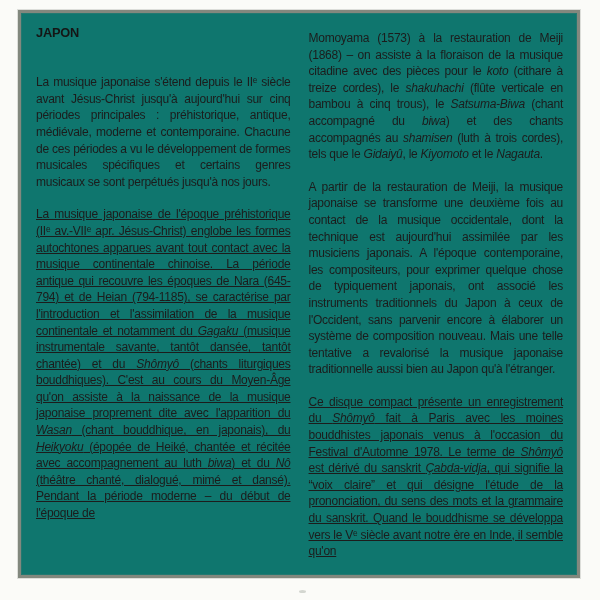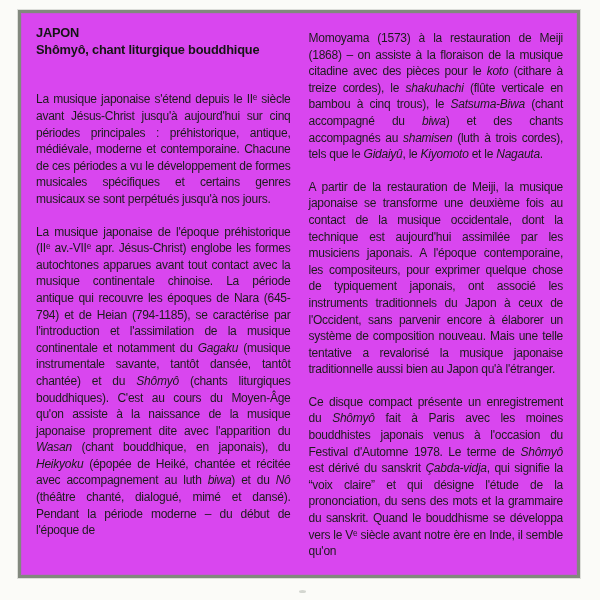--- a/index.html
+++ b/index.html
@@ -19,21 +19,21 @@
   .page-frame {
     position: absolute;
     left: 18px;
     top: 10px;
     width: 562px;
     height: 568px;
     box-sizing: border-box;
     border: 3px solid #82887e;
     
     box-shadow: 0 0 0 1px rgba(130,136,126,0.25), inset 0 0 0 1px rgba(130,136,126,0.18);
-    background: #d946ef;
+    background: #0f766e;
     overflow: hidden;
   }
   .columns {
     display: flex;
     gap: 18px;
     padding: 11px 14px 8px 15px;
   }
   .col {
     width: 257px;
     color: #1c1c1c;
@@ -49,21 +49,21 @@
     line-height: 17.2px;
     text-align: left;
     color: #151515;
     margin: 0 0 33px 0;
     letter-spacing: -0.2px;
   }
   .doc-header div { margin: 0; }
   p.para {
     margin: 0 0 16px 0;
   }
-  p.para:last-child { margin-bottom: 15px; }
+  p.para:last-child { margin-bottom: 15px; text-decoration: underline; }
   .it { font-style: italic; }
   .faint-page-mark {
     position: absolute;
     left: 299px;
     top: 590px;
     width: 7px;
     height: 3px;
     background: #c2c6bf;
     border-radius: 50%;
     opacity: 0.7;
@@ -72,21 +72,20 @@
 </head>
 <body>
 
 <div class="scan-page">
   <div class="page-frame">
     <div class="columns">
 
       <div class="col col-left">
         <div class="doc-header">
           <div>JAPON</div>
-          <div>Shômyô, chant liturgique bouddhique</div>
         </div>
         <div>
             <p class="para"><span>La musique japonaise s'étend depuis le IIᵉ siècle avant Jésus-Christ jusqu'à aujourd'hui sur cinq périodes principales : préhistorique, antique, médiévale, moderne et contemporaine. Chacune de ces périodes a vu le développement de formes musicales spécifiques et certains genres musicaux se sont perpétués jusqu'à nos jours.</span></p>
             <p class="para"><span>La musique japonaise de l'époque préhistorique (IIᵉ av.-VIIᵉ apr. Jésus-Christ) englobe les formes autochtones apparues avant tout contact avec la musique continentale chinoise. La période antique qui recouvre les époques de Nara (645-794) et de Heian (794-1185), se caractérise par l'introduction et l'assimilation de la musique continentale et notamment du </span><span class="it">Gagaku</span><span> (musique instrumentale savante, tantôt dansée, tantôt chantée) et du </span><span class="it">Shômyô</span><span> (chants liturgiques bouddhiques). C'est au cours du Moyen-Âge qu'on assiste à la naissance de la musique japonaise proprement dite avec l'apparition du </span><span class="it">Wasan</span><span> (chant bouddhique, en japonais), du </span><span class="it">Heikyoku</span><span> (épopée de Heiké, chantée et récitée avec accompagnement au luth </span><span class="it">biwa</span><span>) et du </span><span class="it">Nô</span><span> (théâtre chanté, dialogué, mimé et dansé). Pendant la période moderne – du début de l'époque de</span></p>
           </div>
       </div>
 
       <div class="col col-right">
         <div>
             <p class="para"><span>Momoyama (1573) à la restauration de Meiji (1868) – on assiste à la floraison de la musique citadine avec des pièces pour le </span><span class="it">koto</span><span> (cithare à treize cordes), le </span><span class="it">shakuhachi</span><span> (flûte verticale en bambou à cinq trous), le </span><span class="it">Satsuma-Biwa</span><span> (chant accompagné du </span><span class="it">biwa</span><span>) et des chants accompagnés au </span><span class="it">shamisen</span><span> (luth à trois cordes), tels que le </span><span class="it">Gidaiyû</span><span>, le </span><span class="it">Kiyomoto</span><span> et le </span><span class="it">Nagauta</span><span>.</span></p>

